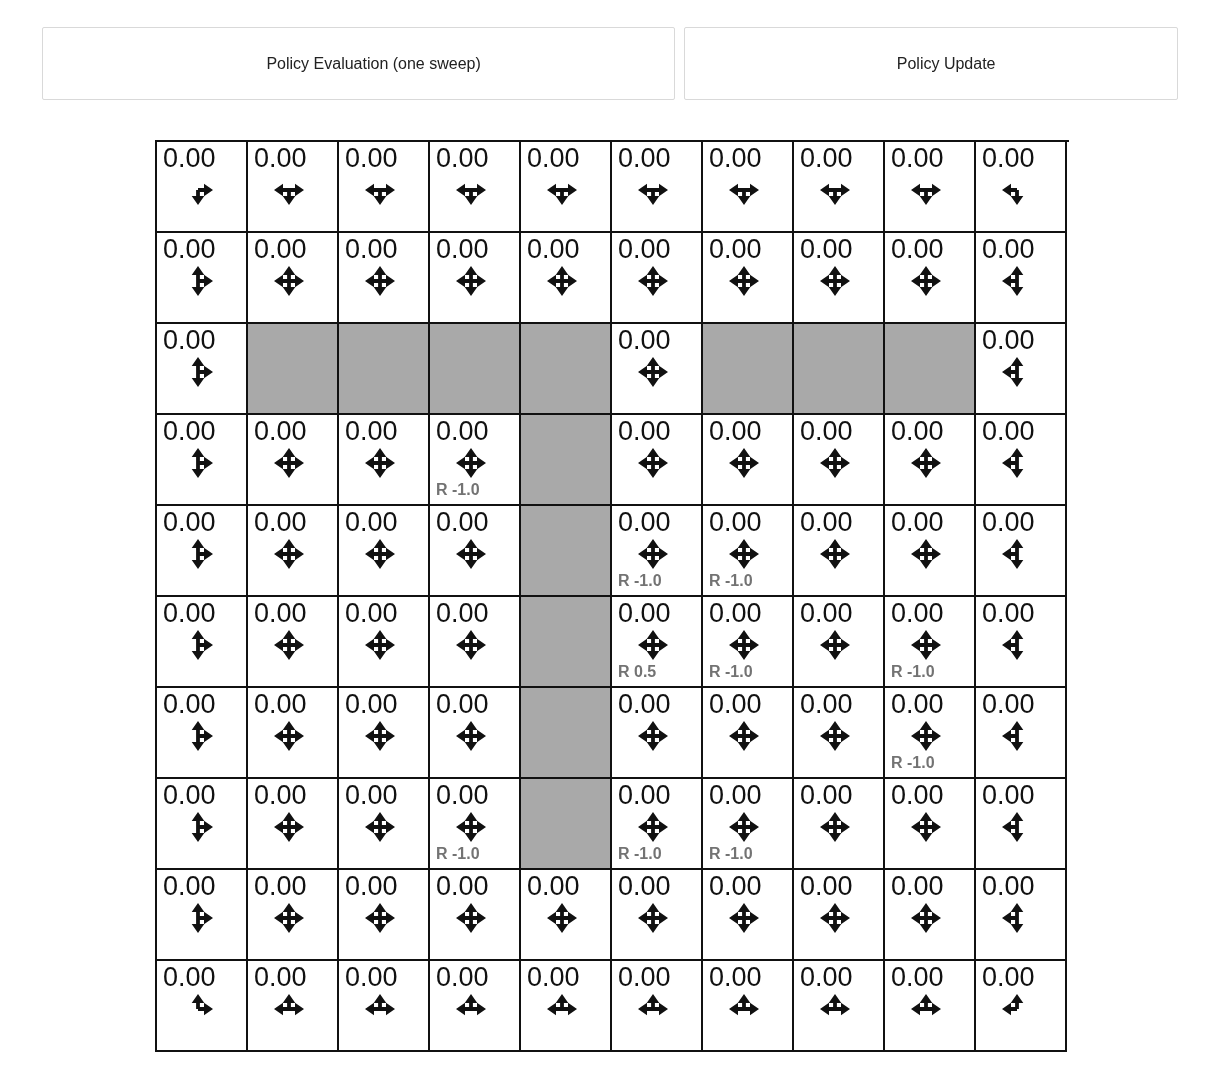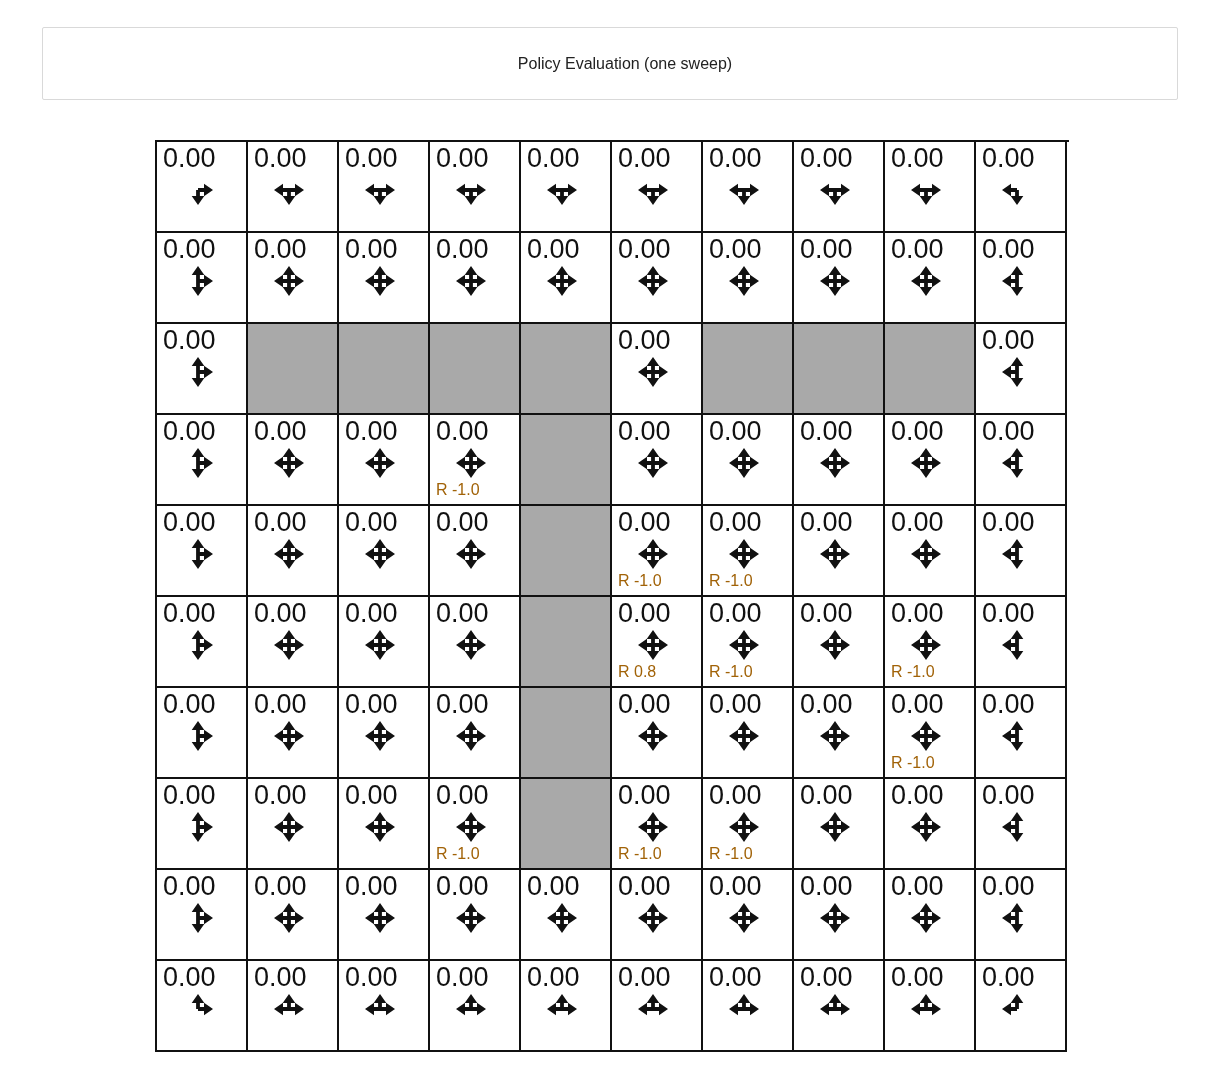--- a/index.html
+++ b/index.html
@@ -56,29 +56,31 @@
   .arrows{
     position:absolute;
     left:24px;top:31px;
     width:34px;height:34px;
   }
   .arrows path{fill:#111;}
   .reward{
     position:absolute;
     left:6px;bottom:5px;
     font-size:16px;
-    color:#a16207;
+    color:#737373;
     white-space:nowrap;
+    font-weight:bold;
   }
 </style>
 </head>
 <body>
 
 <div class="toolbar">
   <button class="wide">Policy Evaluation (one sweep)</button>
+  <button>Policy Update</button>
 </div>
 
 <div class="gridworld" id="gridworld" style="grid-template-columns: repeat(10, 91px); border-color: rgb(17, 17, 17);">
     <div class="cell">
       <div class="value">0.00</div>
       <svg viewBox="-17 -17 34 34" class="arrows">
         <path d="M0 -1.9 L6 -1.9 L6 -6.3 L15 0 L6 6.3 L6 1.9 L0 1.9 Z" transform="rotate(90)"></path>
         <path d="M0 -1.9 L6 -1.9 L6 -6.3 L15 0 L6 6.3 L6 1.9 L0 1.9 Z" transform="rotate(0)"></path>
       </svg>
     </div>
@@ -473,21 +475,21 @@
     </div>
     <div class="cell wall" style="background: rgb(169, 169, 169);"></div>
     <div class="cell">
       <div class="value">0.00</div>
       <svg viewBox="-17 -17 34 34" class="arrows">
         <path d="M0 -1.9 L6 -1.9 L6 -6.3 L15 0 L6 6.3 L6 1.9 L0 1.9 Z" transform="rotate(270)"></path>
         <path d="M0 -1.9 L6 -1.9 L6 -6.3 L15 0 L6 6.3 L6 1.9 L0 1.9 Z" transform="rotate(90)"></path>
         <path d="M0 -1.9 L6 -1.9 L6 -6.3 L15 0 L6 6.3 L6 1.9 L0 1.9 Z" transform="rotate(180)"></path>
         <path d="M0 -1.9 L6 -1.9 L6 -6.3 L15 0 L6 6.3 L6 1.9 L0 1.9 Z" transform="rotate(0)"></path>
       </svg>
-      <div class="reward">R 0.8</div>
+      <div class="reward">R 0.5</div>
     </div>
     <div class="cell">
       <div class="value">0.00</div>
       <svg viewBox="-17 -17 34 34" class="arrows">
         <path d="M0 -1.9 L6 -1.9 L6 -6.3 L15 0 L6 6.3 L6 1.9 L0 1.9 Z" transform="rotate(270)"></path>
         <path d="M0 -1.9 L6 -1.9 L6 -6.3 L15 0 L6 6.3 L6 1.9 L0 1.9 Z" transform="rotate(90)"></path>
         <path d="M0 -1.9 L6 -1.9 L6 -6.3 L15 0 L6 6.3 L6 1.9 L0 1.9 Z" transform="rotate(180)"></path>
         <path d="M0 -1.9 L6 -1.9 L6 -6.3 L15 0 L6 6.3 L6 1.9 L0 1.9 Z" transform="rotate(0)"></path>
       </svg>
       <div class="reward">R -1.0</div>

